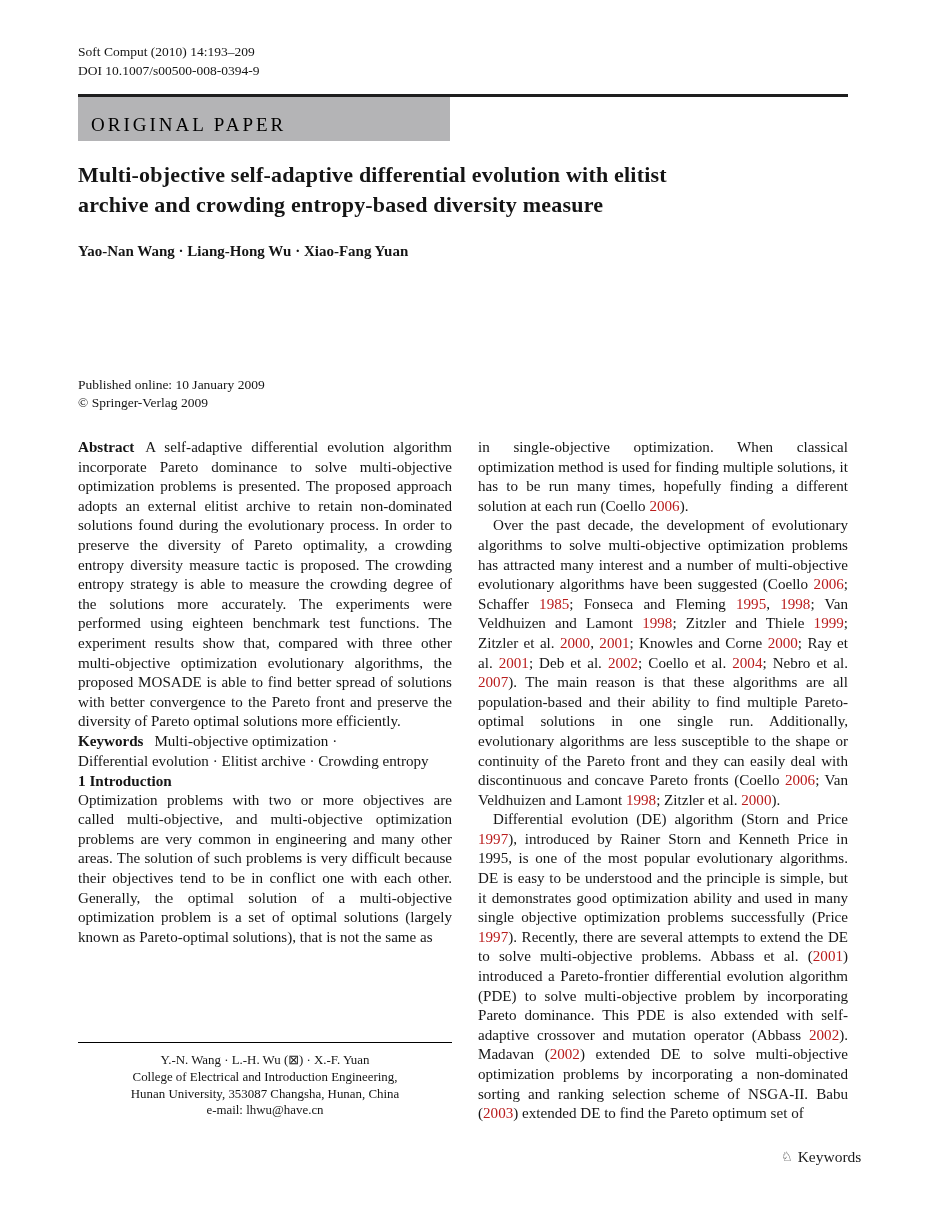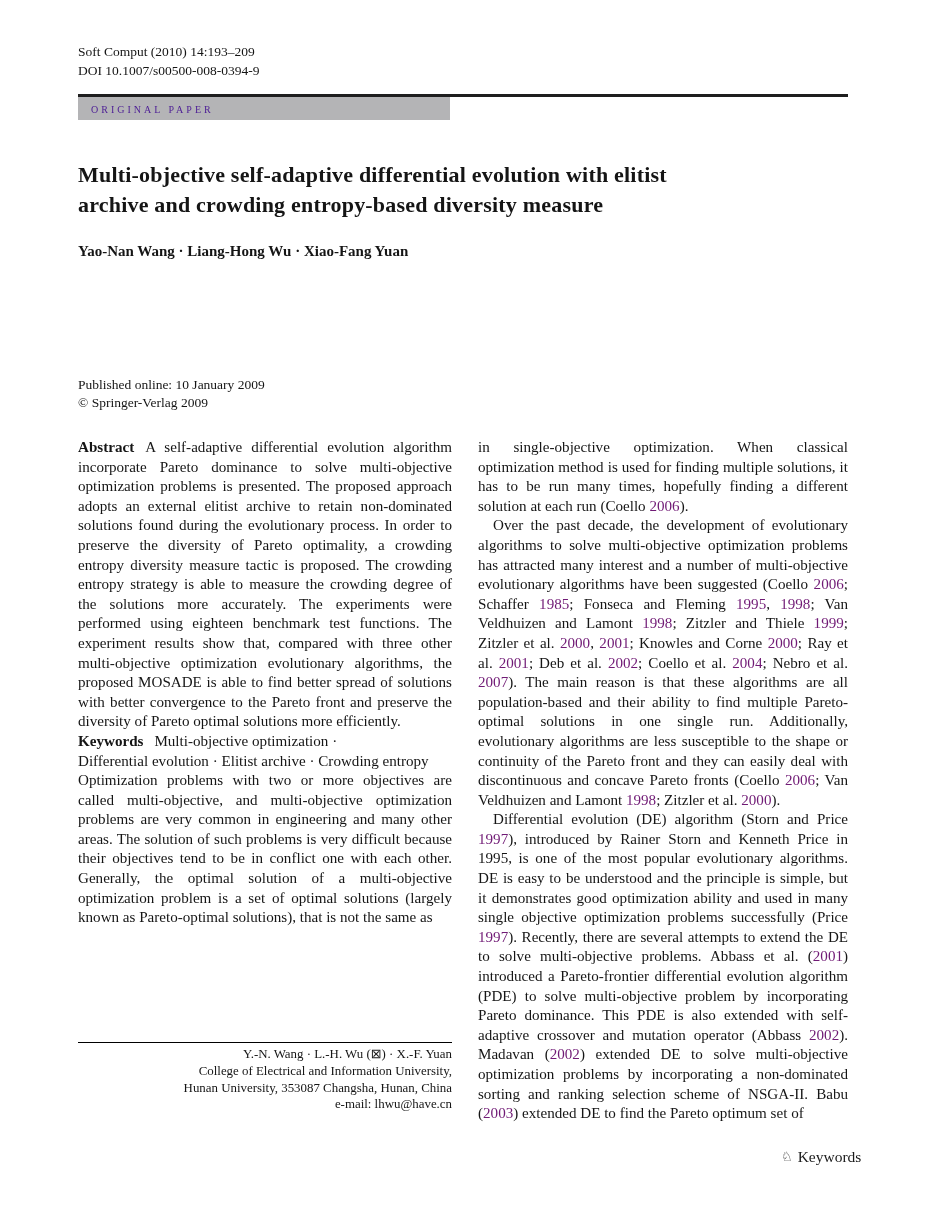--- a/index.html
+++ b/index.html
@@ -3,47 +3,47 @@
 <meta charset="utf-8">
 <style>
   html,body{margin:0;padding:0;background:#ffffff;}
   .page{
     position:relative;width:925px;height:1230px;background:#ffffff;
     font-family:"Liberation Serif",serif;color:#151515;overflow:hidden;border-radius:15px;
   }
   .journal-head{position:absolute;left:78px;top:42px;font-size:13.5px;line-height:19px;}
   .top-rule{position:absolute;left:78px;top:94px;width:770px;height:3px;background:#1e1e1e;}
   .banner{
-    position:absolute;left:78px;top:97px;width:359px;padding:7px 0 5px 13px;
-    background:#b4b4b6;font-size:10px;letter-spacing:3px;color:#4c1d95;
+    position:absolute;left:78px;top:97px;width:359px;padding:17px 0 5px 13px;
+    background:#b4b4b6;font-size:19px;letter-spacing:3px;color:#000000;
   }
   .paper-title{
     position:absolute;left:78px;top:160px;width:760px;
     font-size:22px;font-weight:bold;line-height:29.5px;letter-spacing:0.2px;
   }
   .authors{position:absolute;left:78px;top:243px;font-size:15px;font-weight:bold;}
   .pub-block{position:absolute;left:78px;top:376px;font-size:13.5px;line-height:17.5px;}
   .col{
     position:absolute;top:438px;width:374px;
     font-size:15.1px;line-height:19.6px;text-align:justify;
     text-justify:inter-word;
   }
   .col-left{left:78px;}
   .col-right{left:478px;width:370px;}
   .col p{margin:0;padding:0;}
   .lbl{font-weight:bold;margin-right:11px;text-align:center;}
   .kw{margin-top:19px;text-align:left;}
   .sec-heading{margin-top:31px;font-weight:bold;font-size:15.2px;text-align:left;}
   .intro-par{margin-top:19px;}
   .indent{text-indent:15px;}
-  .cite{color:#701a75;}
+  .cite{color:#b91c1c;}
   .footnote{
     position:absolute;left:78px;top:1042px;width:374px;
-    border-top:1px solid #000;padding-top:3px;
-    font-size:12.9px;line-height:16.8px;text-align:right;
+    border-top:1px solid #000;padding-top:9px;
+    font-size:12.9px;line-height:16.8px;text-align:center;
   }
   .footnote div{margin:0;}
   .springer{
     position:absolute;left:781px;top:1148px;display:flex;align-items:center;gap:5px;
     font-size:15.5px;color:#1a1a1a;
   }
   .logo-mark{display:inline-block;text-align:center;}
   .logo-horse{display:block;font-size:13px;line-height:12px;}
   .logo-lines{height:3px;width:14px;margin:1px auto 0 auto;border-top:1px solid #222;border-bottom:1px solid #222;}
 </style>
@@ -68,33 +68,34 @@
   <div class="pub-block">
     <div>Published online: 10 January 2009</div>
     <div>© Springer-Verlag 2009</div>
   </div>
 
   <div class="col col-left">
     <p><span class="lbl">Abstract</span><span>A self-adaptive differential evolution algorithm incorporate Pareto dominance to solve multi-objective optimization problems is presented. The proposed approach adopts an external elitist archive to retain non-dominated solutions found during the evolutionary process. In order to preserve the diversity of Pareto optimality, a crowding entropy diversity measure tactic is proposed. The crowding entropy strategy is able to measure the crowding degree of the solutions more accurately. The experiments were performed using eighteen benchmark test functions. The experiment results show that, compared with three other multi-objective optimization evolutionary algorithms, the proposed MOSADE is able to find better spread of solutions with better convergence to the Pareto front and preserve the diversity of Pareto optimal solutions more efficiently.</span></p>
 
     <p class="kw"><span class="lbl">Keywords</span><span><span>Multi-objective optimization ·</span><br><span>Differential evolution · Elitist archive · Crowding entropy</span></span></p>
 
+    <p class="sec-heading">1 Introduction</p>
 
     <p class="intro-par">Optimization problems with two or more objectives are called multi-objective, and multi-objective optimization problems are very common in engineering and many other areas. The solution of such problems is very difficult because their objectives tend to be in conflict one with each other. Generally, the optimal solution of a multi-objective optimization problem is a set of optimal solutions (largely known as Pareto-optimal solutions), that is not the same as</p>
   </div>
 
   <div class="col col-right">
     <p><span>in single-objective optimization. When classical optimization method is used for finding multiple solutions, it has to be run many times, hopefully finding a different solution at each run (Coello </span><span class="cite">2006</span><span>).</span></p>
     <p class="indent"><span>Over the past decade, the development of evolutionary algorithms to solve multi-objective optimization problems has attracted many interest and a number of multi-objective evolutionary algorithms have been suggested (Coello </span><span class="cite">2006</span><span>; Schaffer </span><span class="cite">1985</span><span>; Fonseca and Fleming </span><span class="cite">1995</span><span>, </span><span class="cite">1998</span><span>; Van Veldhuizen and Lamont </span><span class="cite">1998</span><span>; Zitzler and Thiele </span><span class="cite">1999</span><span>; Zitzler et al. </span><span class="cite">2000</span><span>, </span><span class="cite">2001</span><span>; Knowles and Corne </span><span class="cite">2000</span><span>; Ray et al. </span><span class="cite">2001</span><span>; Deb et al. </span><span class="cite">2002</span><span>; Coello et al. </span><span class="cite">2004</span><span>; Nebro et al. </span><span class="cite">2007</span><span>). The main reason is that these algorithms are all population-based and their ability to find multiple Pareto-optimal solutions in one single run. Additionally, evolutionary algorithms are less susceptible to the shape or continuity of the Pareto front and they can easily deal with discontinuous and concave Pareto fronts (Coello </span><span class="cite">2006</span><span>; Van Veldhuizen and Lamont </span><span class="cite">1998</span><span>; Zitzler et al. </span><span class="cite">2000</span><span>).</span></p>
     <p class="indent"><span>Differential evolution (DE) algorithm (Storn and Price </span><span class="cite">1997</span><span>), introduced by Rainer Storn and Kenneth Price in 1995, is one of the most popular evolutionary algorithms. DE is easy to be understood and the principle is simple, but it demonstrates good optimization ability and used in many single objective optimization problems successfully (Price </span><span class="cite">1997</span><span>). Recently, there are several attempts to extend the DE to solve multi-objective problems. Abbass et al. (</span><span class="cite">2001</span><span>) introduced a Pareto-frontier differential evolution algorithm (PDE) to solve multi-objective problem by incorporating Pareto dominance. This PDE is also extended with self-adaptive crossover and mutation operator (Abbass </span><span class="cite">2002</span><span>). Madavan (</span><span class="cite">2002</span><span>) extended DE to solve multi-objective optimization problems by incorporating a non-dominated sorting and ranking selection scheme of NSGA-II. Babu (</span><span class="cite">2003</span><span>) extended DE to find the Pareto optimum set of</span></p>
   </div>
 
   <div class="footnote">
     <div>Y.-N. Wang · L.-H. Wu (⊠) · X.-F. Yuan</div>
-    <div>College of Electrical and Information University,</div>
+    <div>College of Electrical and Introduction Engineering,</div>
     <div>Hunan University, 353087 Changsha, Hunan, China</div>
     <div>e-mail: lhwu@have.cn</div>
   </div>
 
   <div class="springer">
     <span class="logo-mark">
       <span class="logo-horse">♘</span>
       <span class="logo-lines"></span>
     </span>
     <span>Keywords</span>

